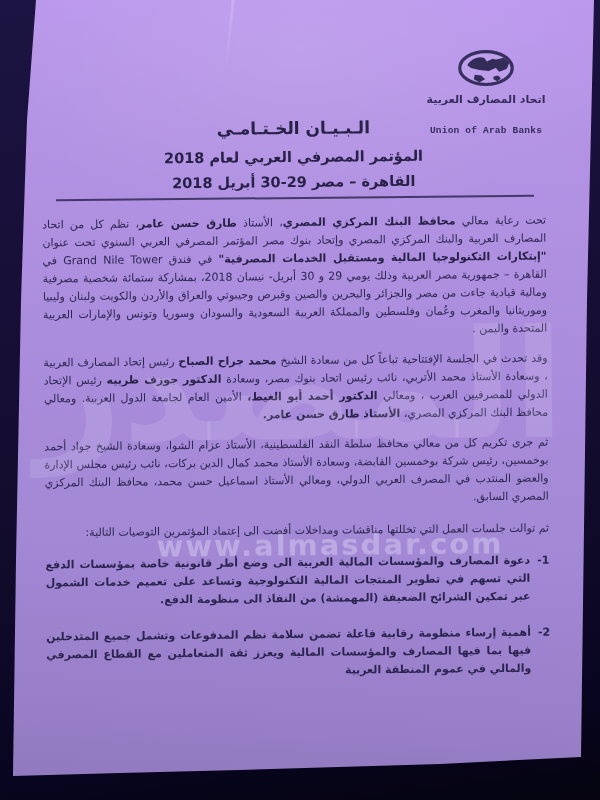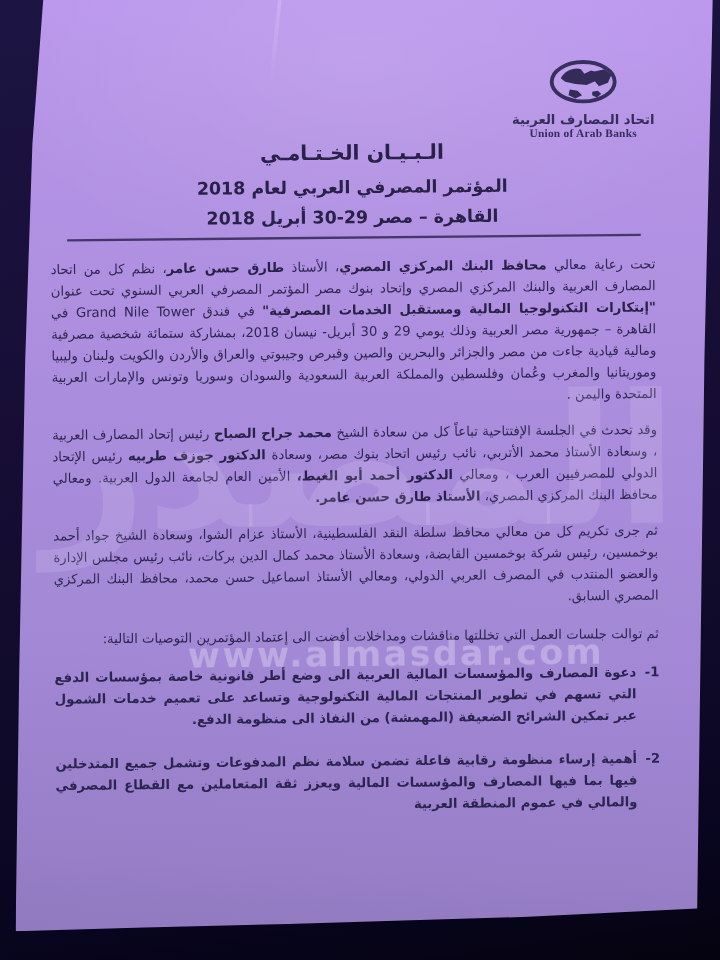--- a/index.html
+++ b/index.html
@@ -16,21 +16,21 @@
       linear-gradient(183deg,#bc98ee 0%,#b493e5 16%,#ab8ddd 42%,#a288d5 68%,#9a80ca 86%,#8e78bc 100%);
   }
   .crease{
     position:absolute; left:228px; top:0; width:3px; height:70px;
     background:linear-gradient(180deg,rgba(255,255,255,0.35),rgba(255,255,255,0)); 
     transform:rotate(6deg); opacity:.5;
   }
   .logo{ position:absolute; top:48px; right:52px; width:124px; text-align:center; color:#352d5c; }
   .logo svg{ display:block; margin:0 auto; }
   .logo-ar{ font-size:11px; font-weight:bold; margin-top:3px; letter-spacing:.5px; }
-  .logo-en{ font-family:Liberation Serif, serif; font-size:9.5px; font-weight:bold; margin-top:1px; letter-spacing:.2px; }
+  .logo-en{ font-family:Liberation Mono, monospace; font-size:9.5px; font-weight:bold; margin-top:19px; letter-spacing:.2px; }
   .content{
     position:absolute; top:0; left:42px; right:54px;
     transform:rotate(-0.55deg); transform-origin:50% 30%;
     direction:rtl; color:#2e2752;
   }
   .title-block{ margin-top:118px; text-align:center; font-weight:bold; color:#282148; }
   .t1{ font-size:17px; letter-spacing:1px; margin-bottom:11px; }
   .t2{ font-size:14.5px; margin-bottom:9px; }
   .t3{ font-size:14.5px; }
   .title-rule{ height:2px; background:rgba(48,40,84,0.85); margin:7px 12px 0 14px; }

